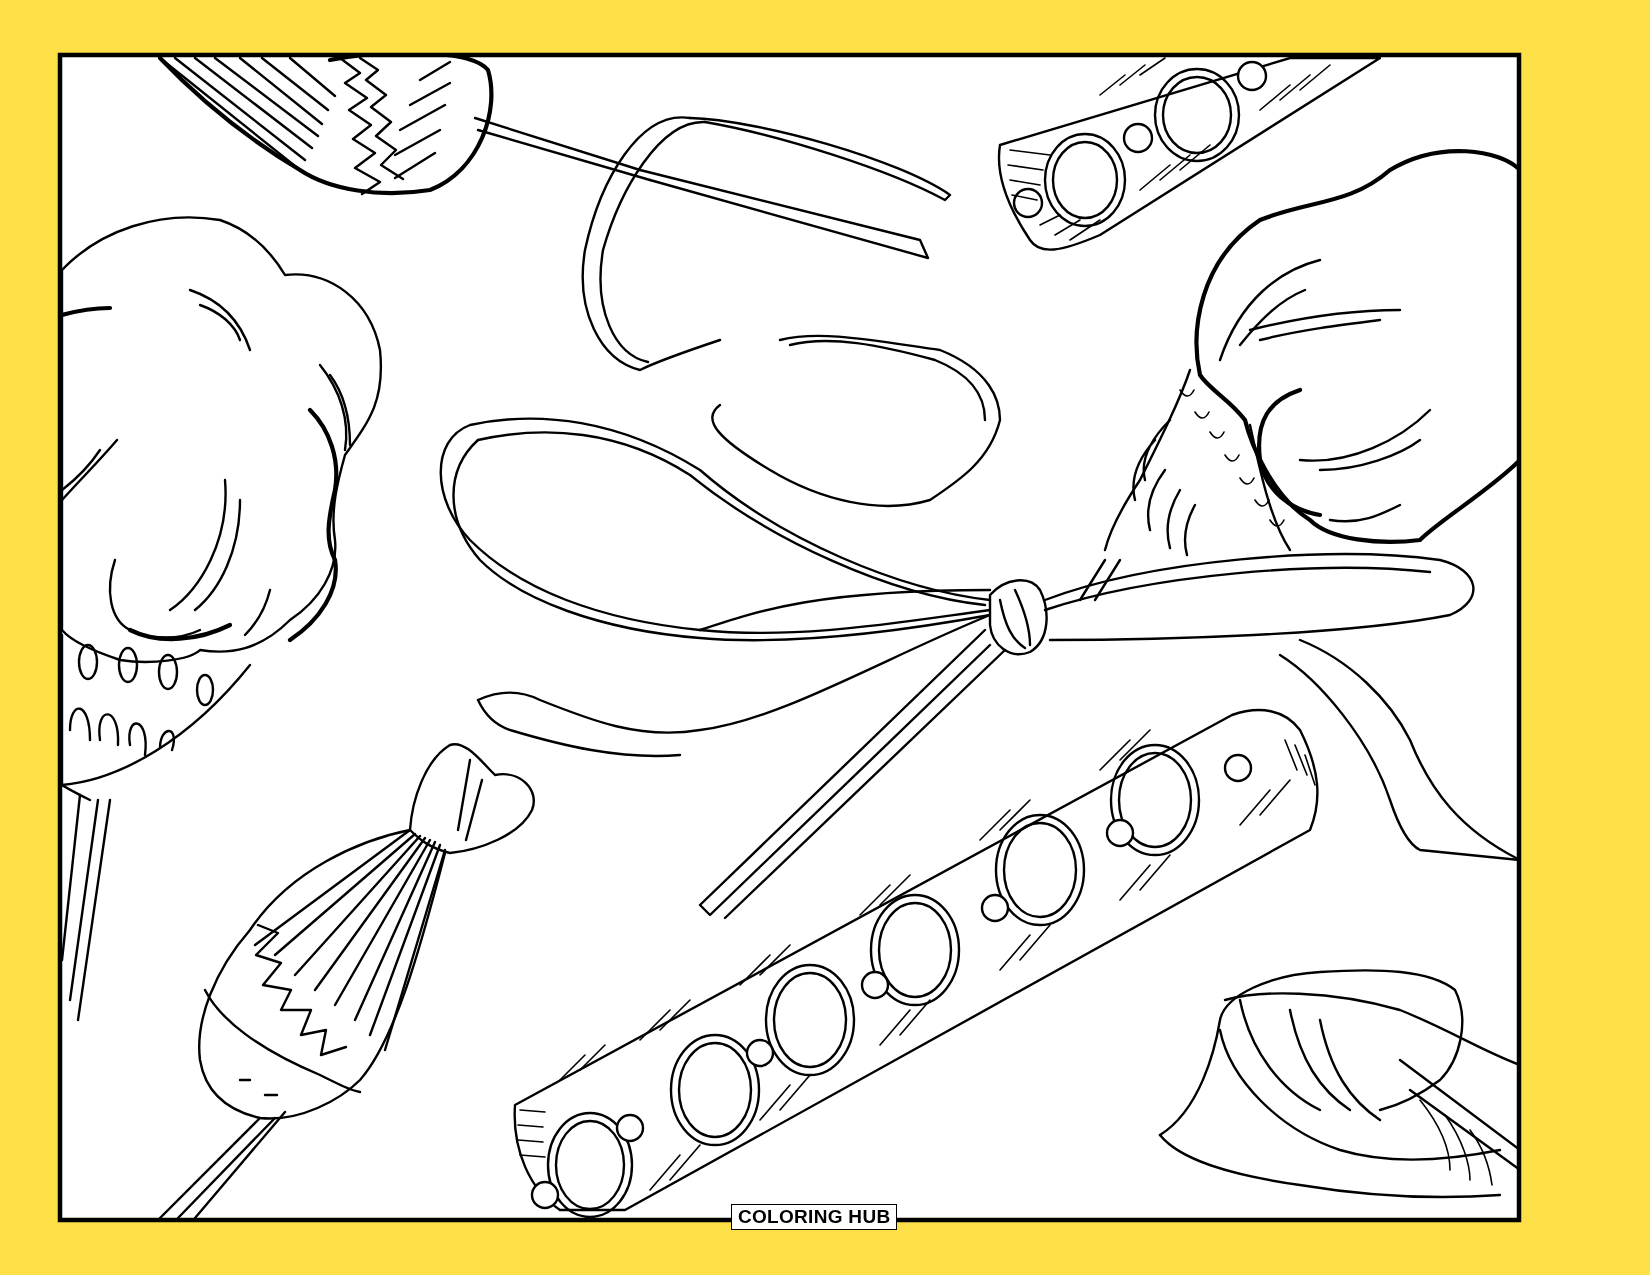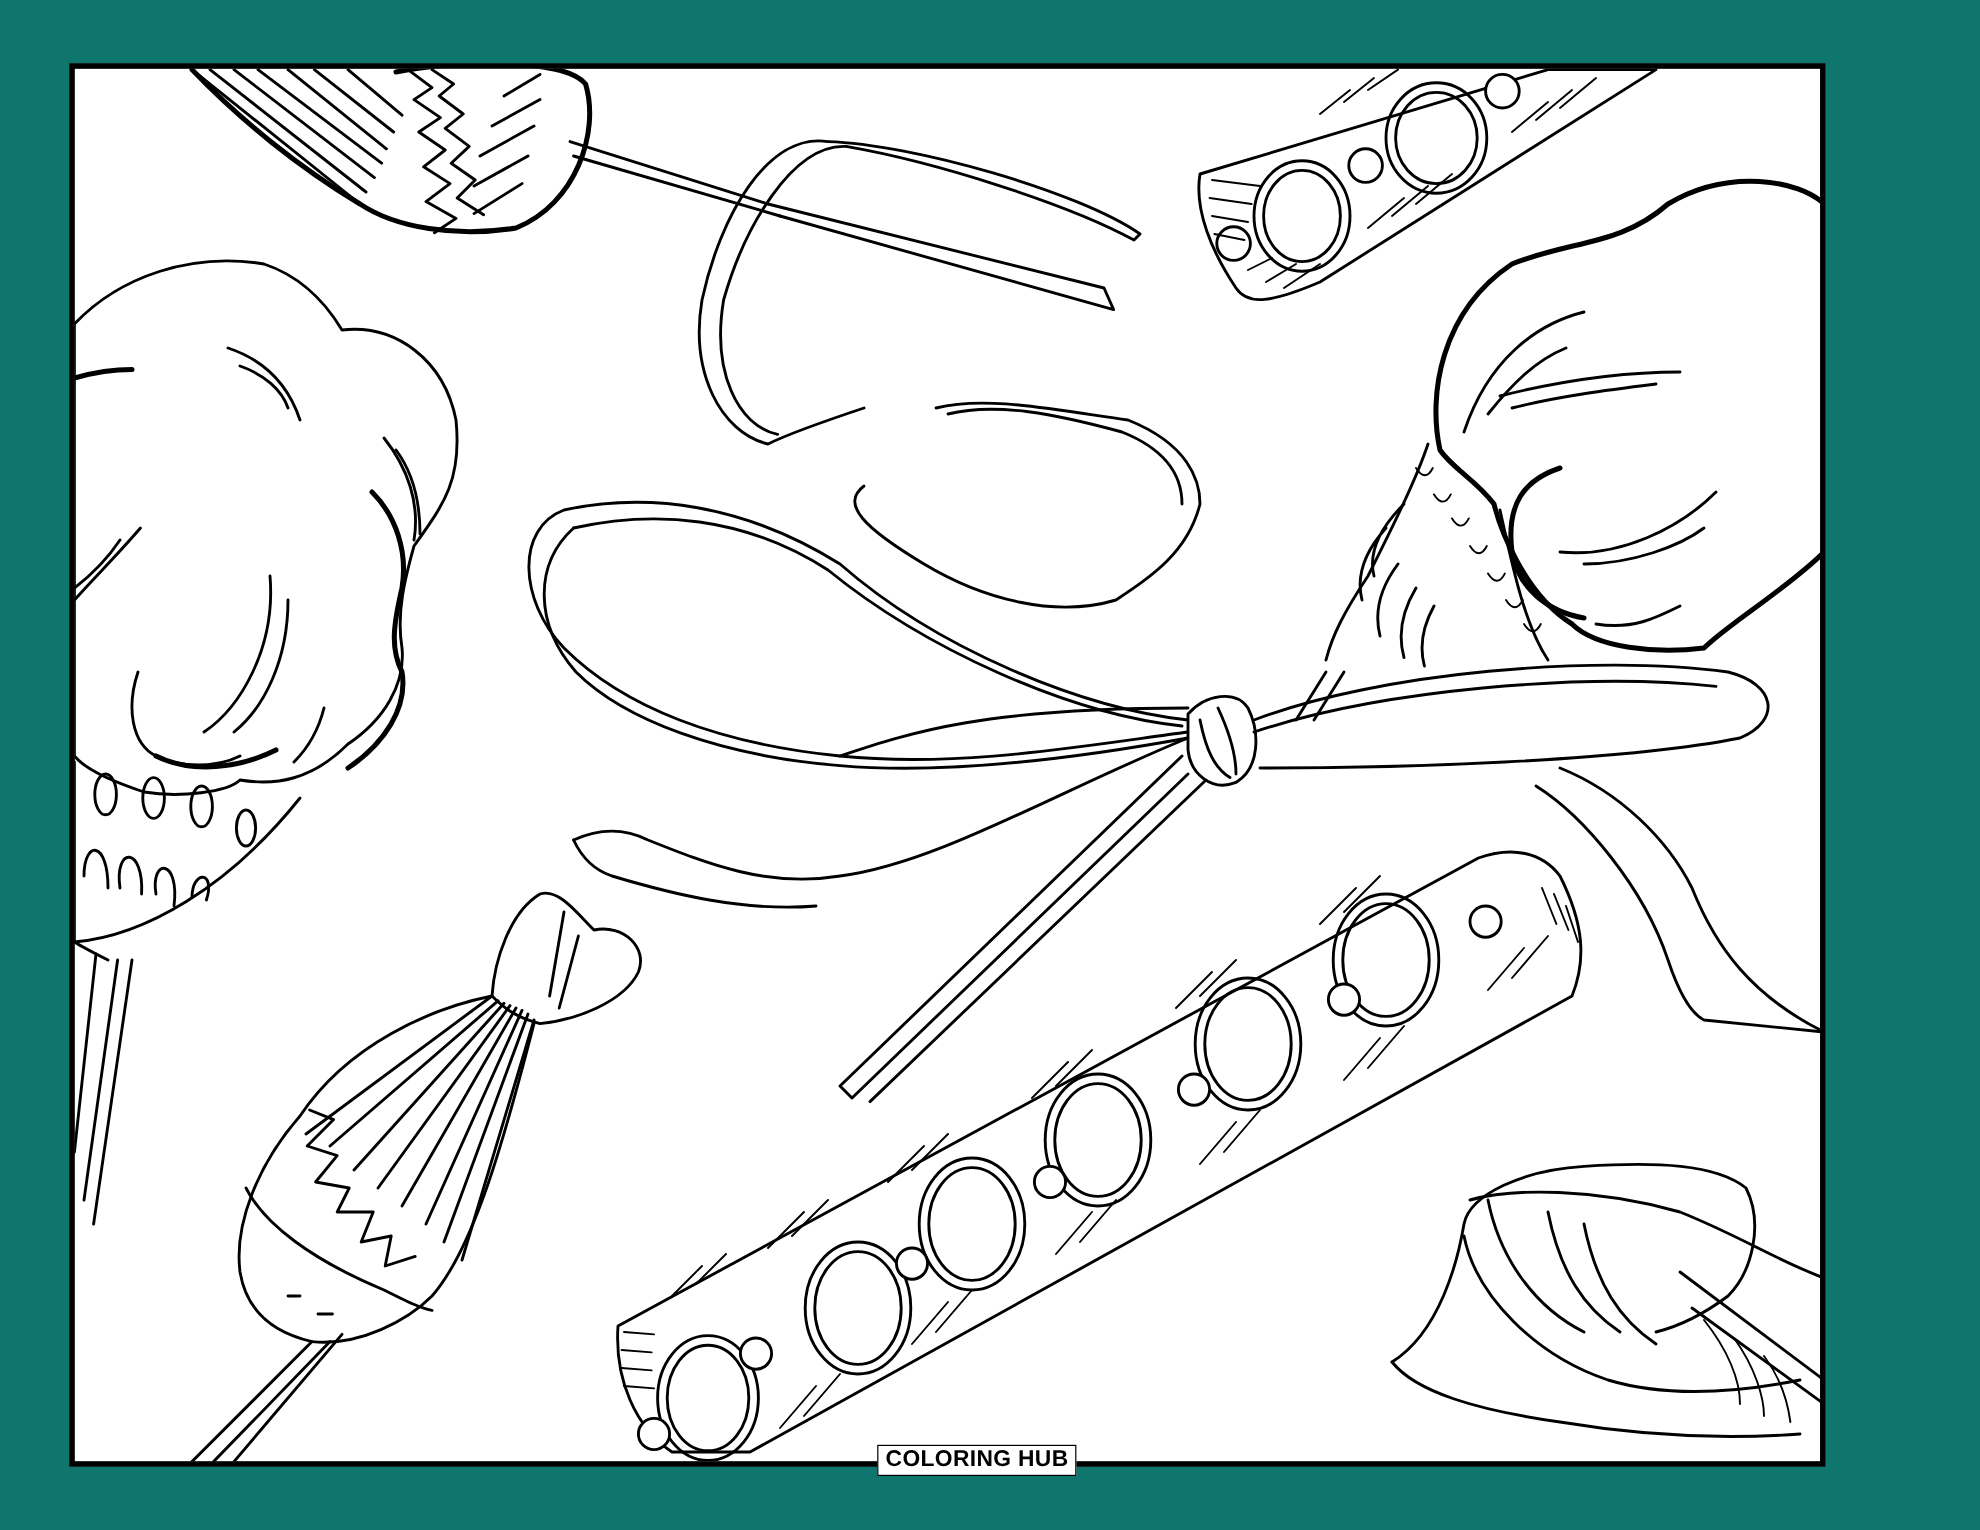--- a/index.html
+++ b/index.html
@@ -1,17 +1,17 @@
 <!DOCTYPE html>
 <html><head>
 <meta charset="utf-8">
 <style>
   html, body { margin: 0; padding: 0; background: #ffffff; }
   body { width: 1650px; height: 1275px; position: relative; overflow: hidden; font-family: "Liberation Sans", sans-serif; }
-  .page { position: absolute; left: 0; top: 0; width: 1650px; height: 1275px; background: #0f766e; }
+  .page { position: absolute; left: 0; top: 0; width: 1650px; height: 1275px; background: #fde047; }
   .frame { position: absolute; left: 58px; top: 53px; width: 1455px; height: 1161px; border: 4px solid #000; box-sizing: content-box; overflow: hidden; background: #fff; }
   svg.art { position: absolute; left: 0; top: 0; width: 1650px; height: 1275px; }
   .art path, .art ellipse, .art circle, .art line, .art polyline { fill: none; stroke: #000; stroke-width: 2.4; stroke-linecap: round; stroke-linejoin: round; }
   .art .thick { stroke-width: 4.2; }
   .art .thin { stroke-width: 1.6; }
   .art .white { fill: #fff; }
   .brand { position: absolute; left: 731px; top: 1204px; height: 26px; padding: 0 6px; border: 1.5px solid #000; background: #fff; display: flex; align-items: center; font-family: "Liberation Sans", sans-serif; font-weight: 700; font-size: 19px; letter-spacing: 0.3px; color: #000; box-sizing: border-box; white-space: nowrap; }
 </style>
 </head>
 <body>

